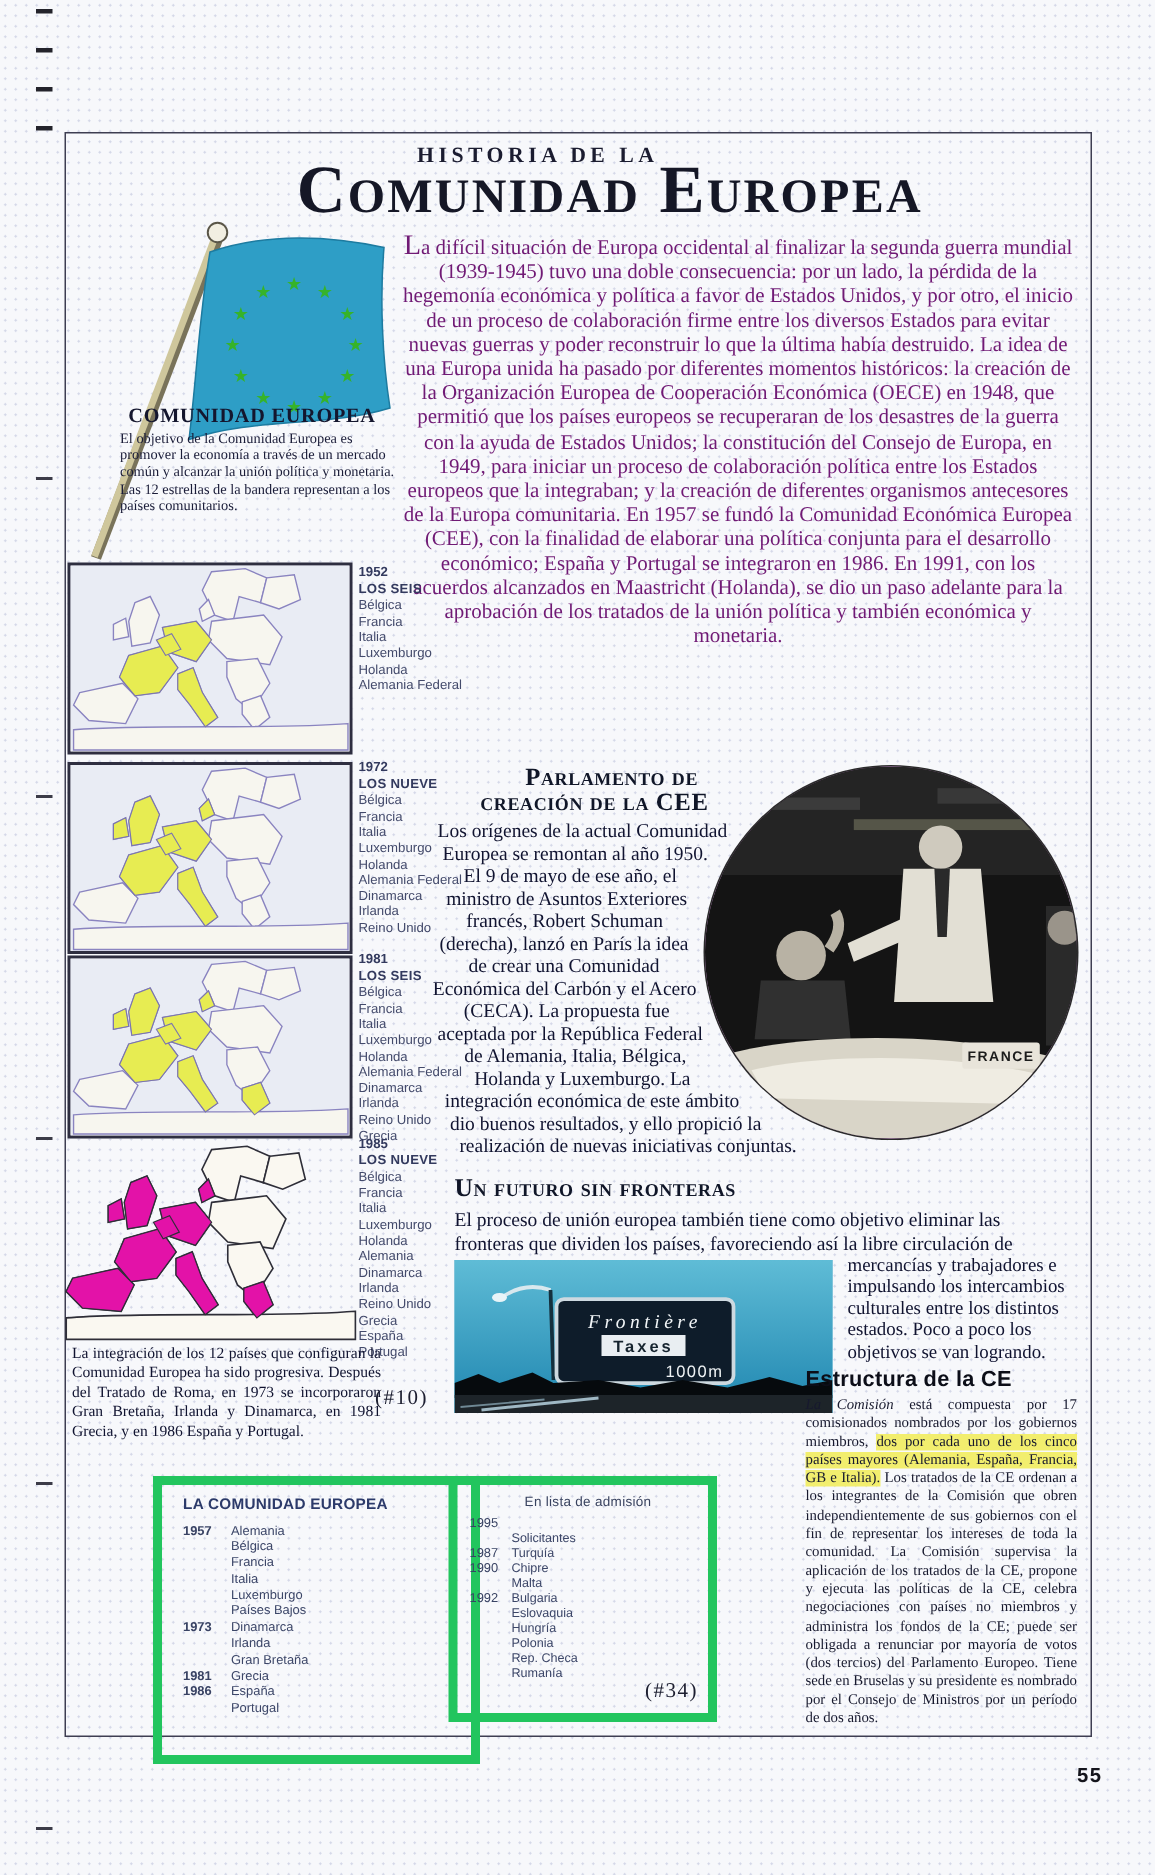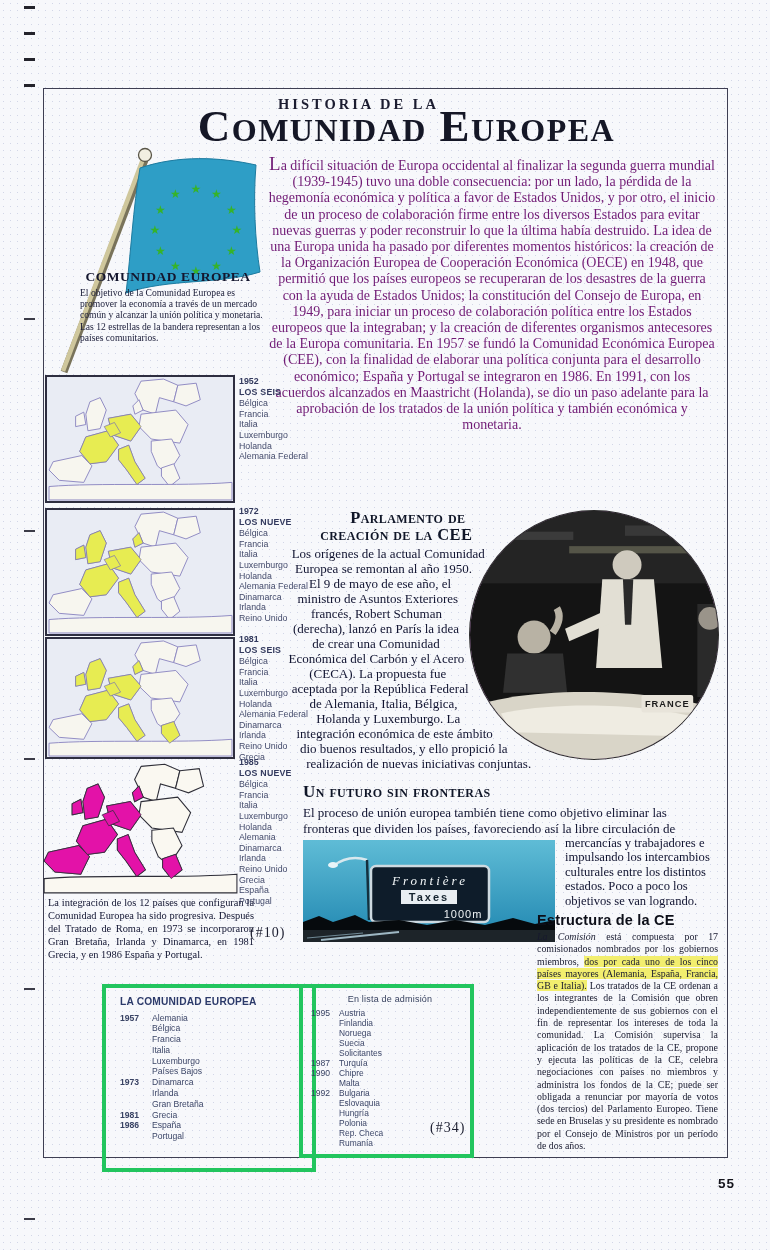--- a/index.html
+++ b/index.html
@@ -66,21 +66,21 @@
   .futuro-photo{float:left;width:252px;height:102px;margin:4px 10px 2px 0;background:#2d9cc2;}
   .futuro-photo svg{width:100%;height:100%;display:block;}
   .futuro .b2{font-size:12.6px;line-height:14.4px;}
   
   .estructura{position:absolute;left:537px;top:912px;width:181px;}
   .estructura h3{margin:0 0 3px 0;font-family:"Liberation Sans",sans-serif;
     font-size:14.5px;font-weight:bold;color:#0c0e18;letter-spacing:.2px;}
   .estructura p{margin:0;font-size:9.9px;line-height:12.3px;text-align:justify;color:#17192e;}
   .estructura mark{background:var(--hl,#f2ee6e);color:inherit;padding:0;}
   
-  .tbox{position:absolute;border:4px solid #22c55e;background:transparent;
+  .tbox{position:absolute;border:6px solid #22c55e;background:transparent;
     font-family:"Liberation Sans",sans-serif;color:#3c4668;}
   .tbox.left{left:102px;top:984px;width:186px;min-height:164px;padding:8px 6px 8px 14px;}
   .tbox.right{left:299px;top:984px;width:158px;min-height:140px;padding:6px 1px 6px 8px;}
   .tbox .t-title{font-weight:bold;font-size:10.2px;line-height:11.5px;color:#2c3a6a;
     margin-bottom:5px;letter-spacing:.2px;}
   .tbox.right .t-title{font-weight:normal;font-size:9px;text-align:center;margin-bottom:2px;color:#38425f;}
   .t-row{display:flex;margin:0;}
   .t-year{width:32px;flex:none;font-weight:bold;font-size:8.6px;color:#394364;}
   .tbox.right .t-year{width:28px;font-weight:normal;}
   .t-countries{flex:1;font-size:8.6px;line-height:10.8px;}
@@ -420,26 +420,20 @@
           </div>
         </div>
       </div>
   </div>
 
   <div class="tbox right">
     <div class="t-title">En lista de admisión</div>
     <div>
         <div class="t-row">
           <span class="t-year">1995</span>
-          <div class="t-countries">
-            <div>Austria</div>
-            <div>Finlandia</div>
-            <div>Noruega</div>
-            <div>Suecia</div>
-          </div>
         </div>
         <div class="t-row">
           <span class="t-year"></span>
           <div class="t-countries">
             <div>Solicitantes</div>
           </div>
         </div>
         <div class="t-row">
           <span class="t-year">1987</span>
           <div class="t-countries">

